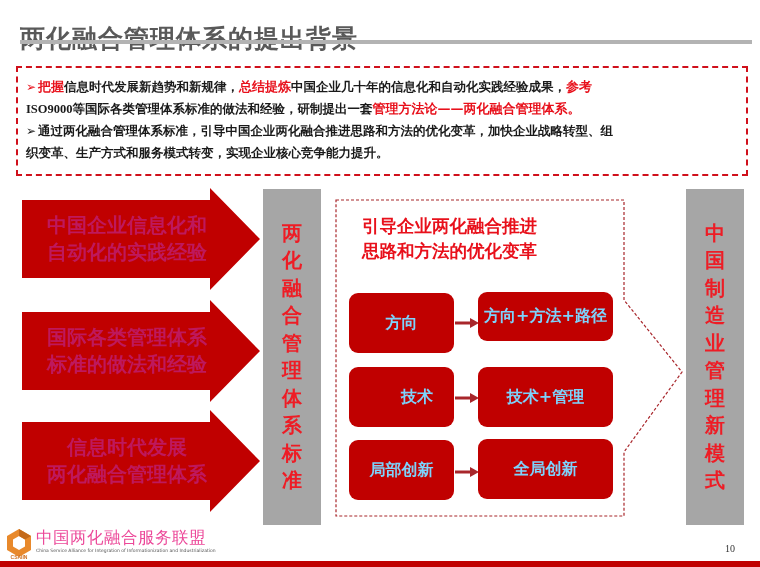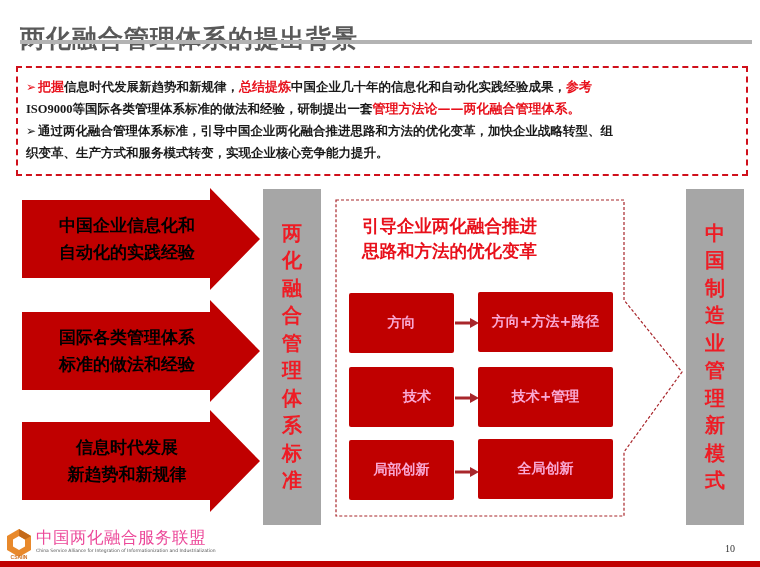--- a/index.html
+++ b/index.html
@@ -27,40 +27,40 @@
   .intro-line .bullet.dark { color: #1a1a1a; }
   .intro-line .serif { font-family: "Liberation Serif", "DejaVu Serif", serif; }
 
   .arrow {
     position: absolute; left: 22px; width: 238px; height: 102px;
   }
   .arrow svg { position: absolute; left: 0; top: 0; }
   .arrow .label {
     position: absolute; left: 20px; right: 48px; top: 0; bottom: 0;
     display: flex; flex-direction: column; justify-content: center; align-items: center;
-    color: #000000; font-size: 17px; font-weight: bold; line-height: 27px; text-align: center;
+    color: #be185d; font-size: 20px; font-weight: bold; line-height: 27px; text-align: center;
   }
 
   .gray-bar {
     position: absolute; top: 189px; width: 58px; height: 336px; background: #a6a6a6;
     display: flex; flex-direction: column; align-items: center; justify-content: center;
   }
   .gray-bar .vchar {
     color: #ee1c25; font-weight: bold; font-size: 20px; line-height: 27.5px;
   }
 
   .pentagon { position: absolute; left: 330px; top: 196px; }
   .pentagon-title {
     position: absolute; left: 362px; top: 214px; width: 240px;
     color: #e8101b; font-size: 17.5px; font-weight: bold; line-height: 25px;
   }
 
   .box {
-    position: absolute; background: #c00000; border-radius: 2px;
-    color: #f9a8d4; font-weight: bold; font-size: 14px;
+    position: absolute; background: #c00000; border-radius: 9px;
+    color: #7dd3fc; font-weight: bold; font-size: 16px;
     display: flex; align-items: center; justify-content: center; white-space: nowrap;
   }
   .box.left { left: 349px; width: 105px; }
   .box.right { left: 478px; width: 135px; }
   .mini-arrow { position: absolute; left: 455px; width: 24px; height: 10px; }
 
   .logo { position: absolute; left: 4px; top: 528px; }
   .footer-cn {
     position: absolute; left: 36px; top: 527px; font-size: 16.5px; color: #ec4899; letter-spacing: 0.5px;
   }
@@ -113,21 +113,21 @@
     <div>国际各类管理体系</div>
     <div>标准的做法和经验</div>
   </div>
 </div>
 <div class="arrow" style="top:410px;">
   <svg width="238" height="102">
     <polygon points="0,12 188,12 188,0 238,51 188,102 188,90 0,90" fill="#c00000"></polygon>
   </svg>
   <div class="label">
     <div>信息时代发展</div>
-    <div>新趋势和新规律</div>
+    <div>两化融合管理体系</div>
   </div>
 </div>
 
 <div class="gray-bar" style="left:263px;">
   <span class="vchar">两</span>
   <span class="vchar">化</span>
   <span class="vchar">融</span>
   <span class="vchar">合</span>
   <span class="vchar">管</span>
   <span class="vchar">理</span>
@@ -144,21 +144,21 @@
 <div class="pentagon-title">
   <div>引导企业两化融合推进</div>
   <div>思路和方法的优化变革</div>
 </div>
 
 <div class="box left" style="top:293px;height:60px;">方向</div>
 <svg class="mini-arrow" style="top:318px;" width="24" height="10">
   <line x1="0" y1="5" x2="16" y2="5" stroke="#a8262b" stroke-width="3"></line>
   <polygon points="15,0 24,5 15,10" fill="#a8262b"></polygon>
 </svg>
-<div class="box right" style="top:292px;height:60px;">方向+方法+路径</div>
+<div class="box right" style="top:292px;height:49px;">方向+方法+路径</div>
 
 <div class="box left" style="top:367px;height:60px;padding-left:31px;">技术</div>
 <svg class="mini-arrow" style="top:393px;" width="24" height="10">
   <line x1="0" y1="5" x2="16" y2="5" stroke="#a8262b" stroke-width="3"></line>
   <polygon points="15,0 24,5 15,10" fill="#a8262b"></polygon>
 </svg>
 <div class="box right" style="top:367px;height:60px;">技术+管理</div>
 
 <div class="box left" style="top:440px;height:60px;">局部创新</div>
 <svg class="mini-arrow" style="top:467px;" width="24" height="10">

